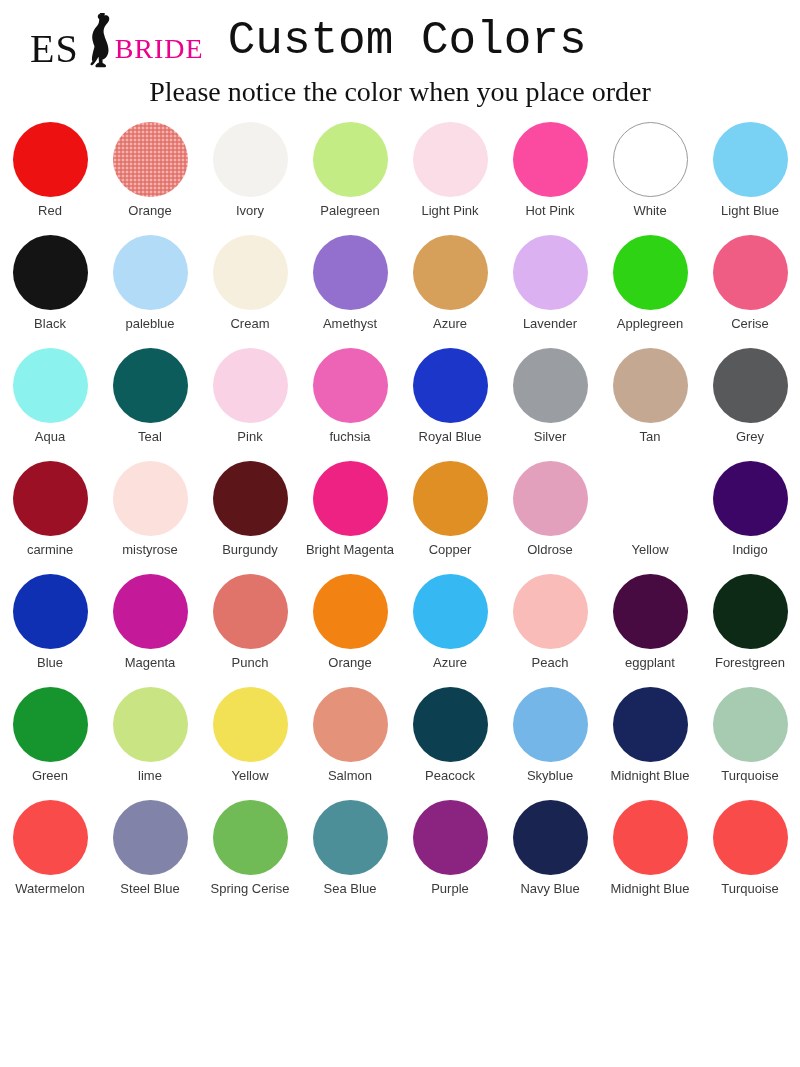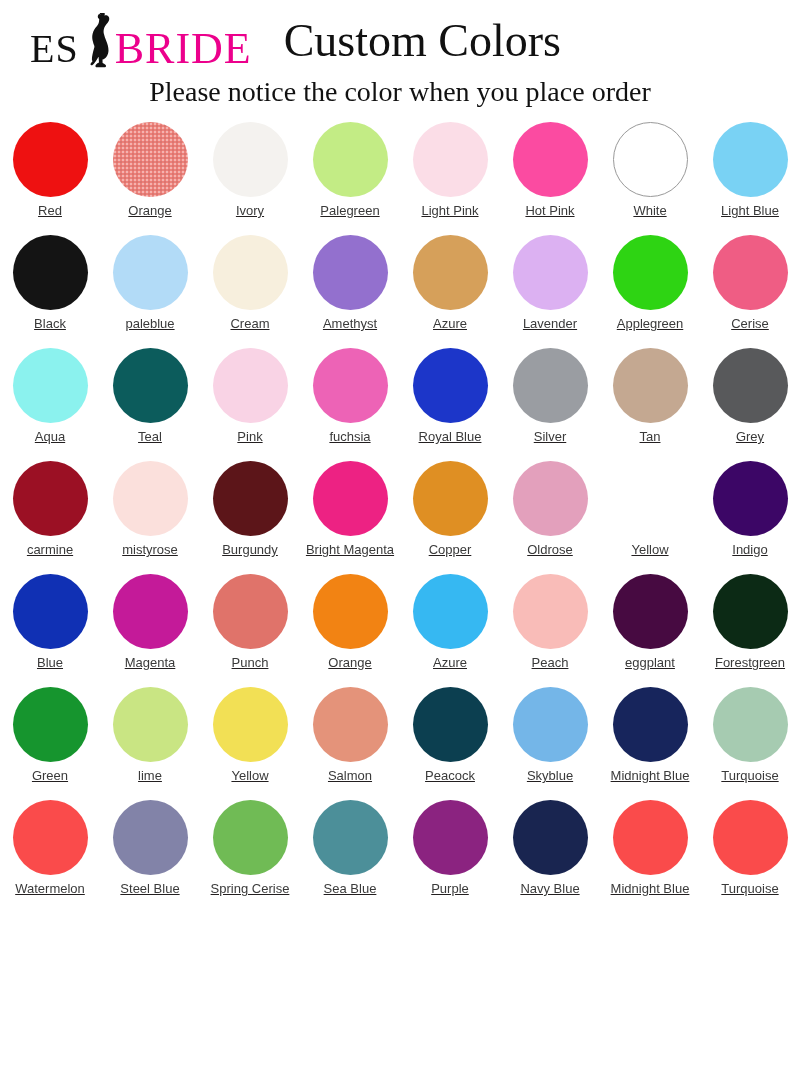--- a/index.html
+++ b/index.html
@@ -45,33 +45,33 @@
   .logo-figure {
     width: 42px;
     height: 56px;
     position: relative;
     margin-left: -2px;
     margin-right: -4px;
   }
   .logo-figure svg { display: block; }
   .logo-bride {
     font-family: "Liberation Serif", serif;
-    font-size: 44px;
+    font-size: 28px;
     line-height: 40px;
     letter-spacing: 1px;
     color: #ec008c;
     font-weight: 400;
   }
   .header-title {
-    font-family: Liberation Serif, serif;
+    font-family: Liberation Mono, monospace;
     font-size: 46px;
     line-height: 46px;
     color: #111111;
     font-weight: 400;
-    margin-left: 32px;
+    margin-left: 24px;
     white-space: nowrap;
   }
   .header-sub {
     font-family: "Liberation Serif", serif;
     font-size: 28px;
     line-height: 32px;
     color: #111111;
     text-align: center;
     width: 800px;
     margin-top: 4px;
@@ -79,21 +79,20 @@
   }
 
   
   .grid {
     width: 668px;
     margin-top: 14px;
     display: grid;
     grid-template-columns: repeat(8, 100px);
     grid-auto-rows: 113px;
     justify-items: center;
-    text-decoration: underline;
   }
   .cell {
     width: 100px;
     height: 113px;
     display: flex;
     flex-direction: column;
     align-items: center;
     justify-content: flex-start;
   }
   .swatch {

